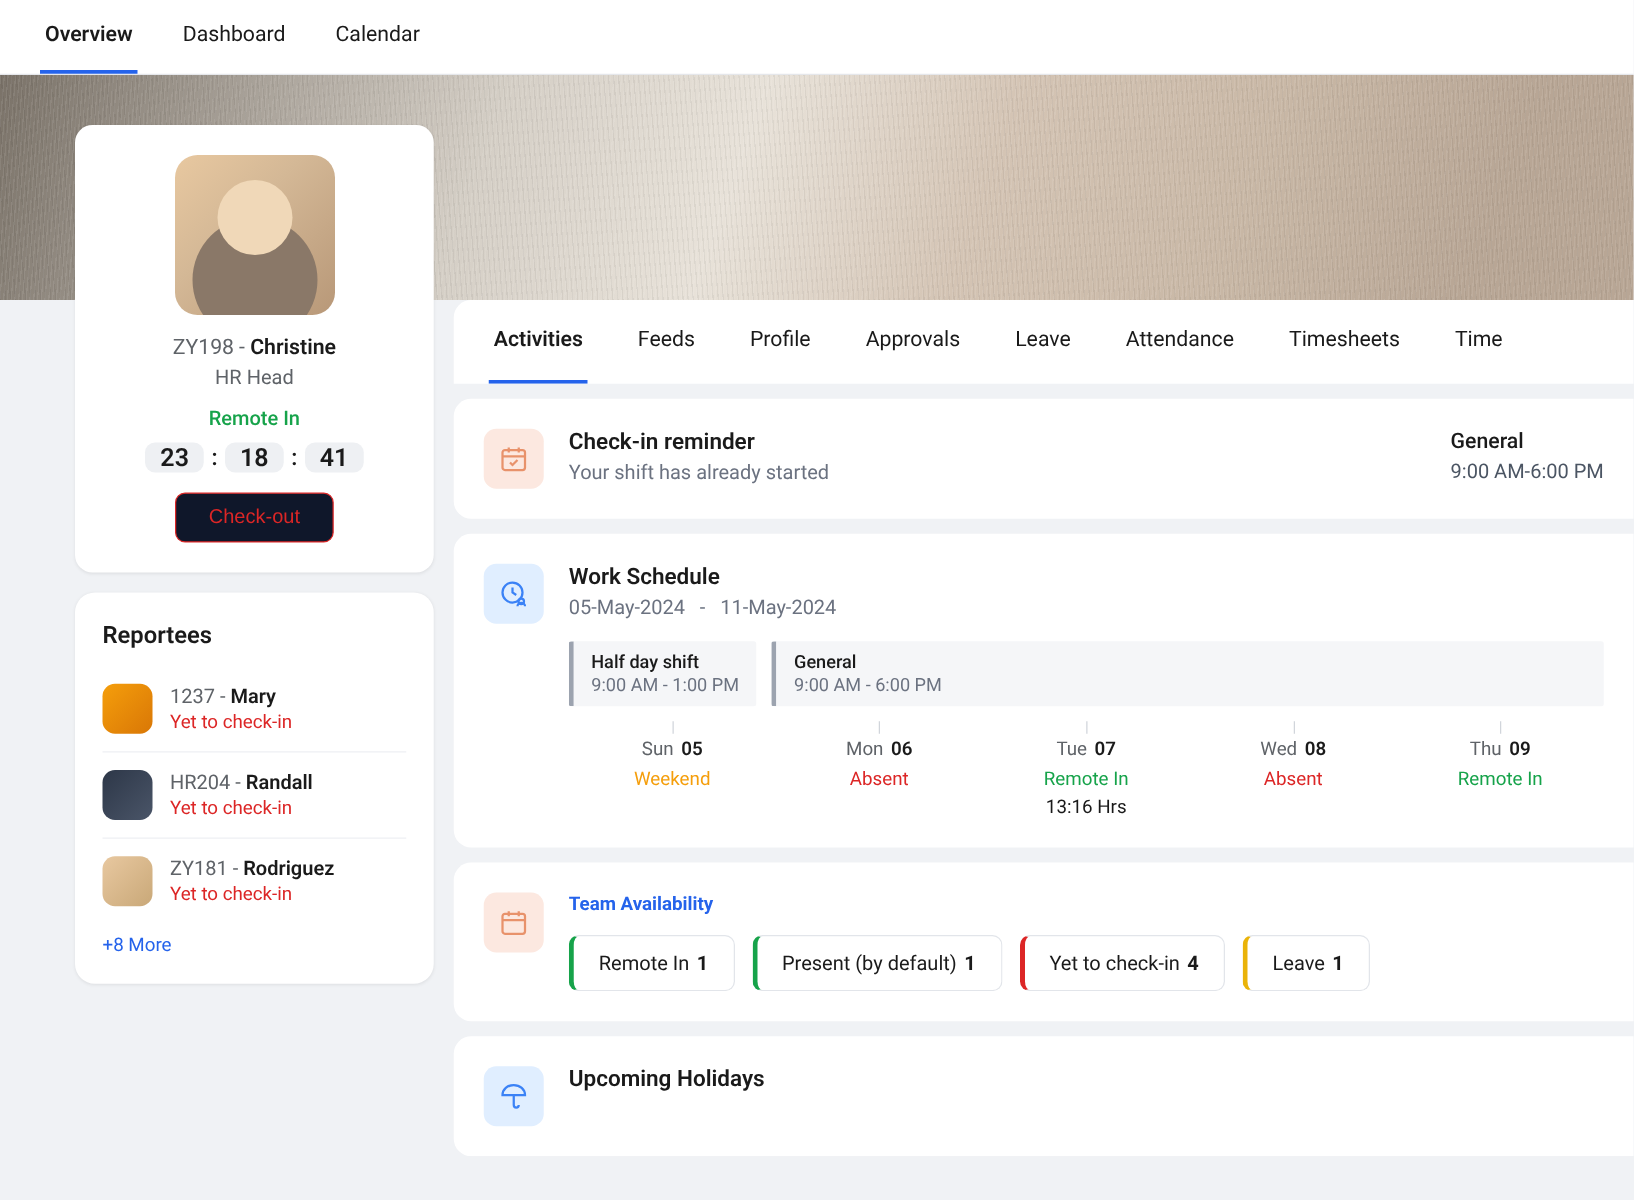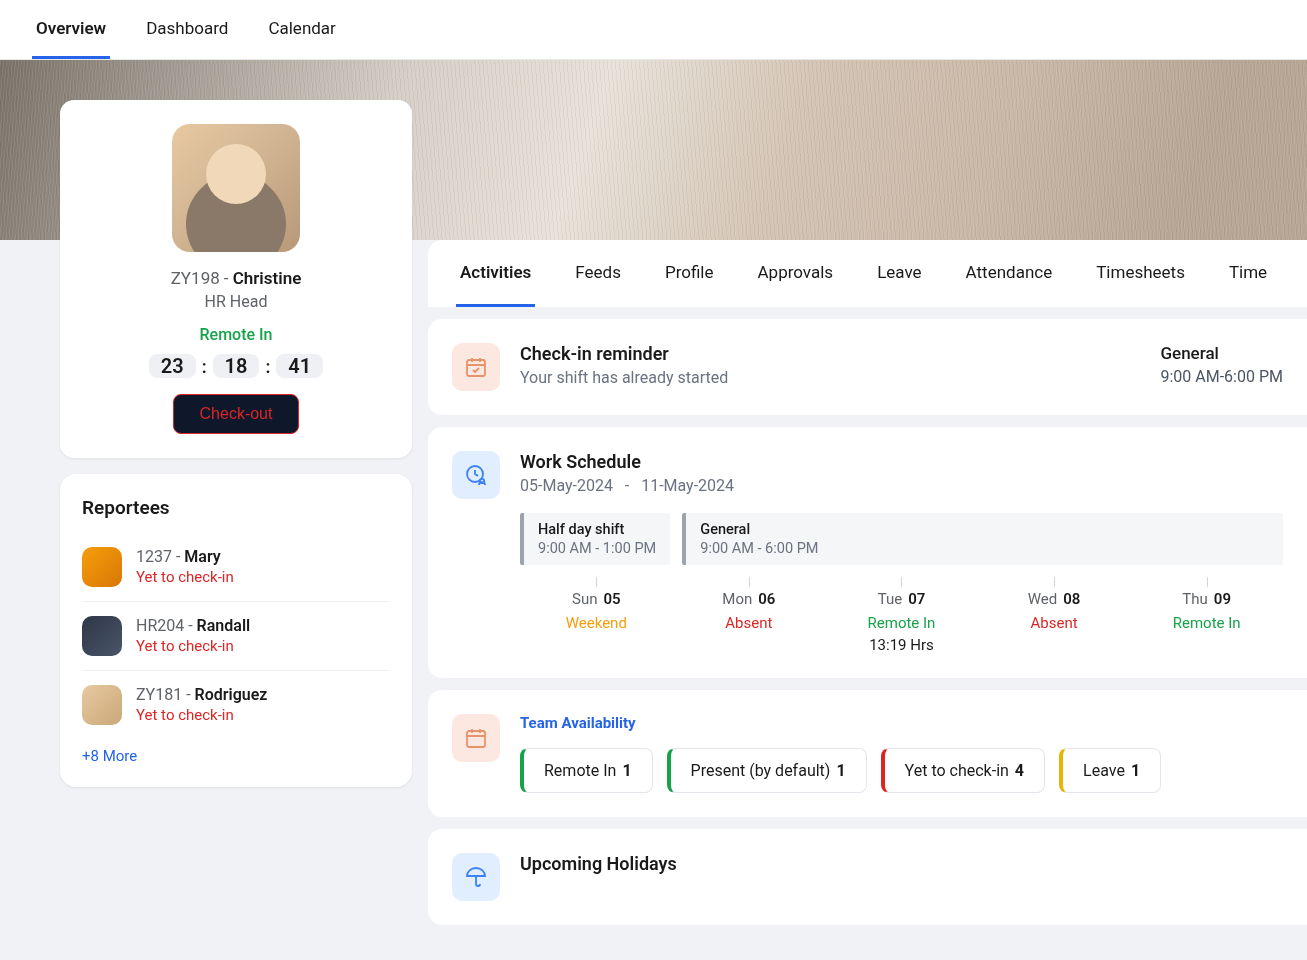--- a/index.html
+++ b/index.html
@@ -3,21 +3,21 @@
 <meta charset="utf-8">
 <style>
 *{box-sizing:border-box;margin:0;padding:0}
 body{font-family:-apple-system,BlinkMacSystemFont,"Segoe UI",Roboto,sans-serif;background:#f0f2f5;color:#1a1a1a;overflow-x:hidden}
 .topnav{background:#fff;display:flex;gap:32px;padding:0 32px;border-bottom:1px solid #e5e7eb}
 .topnav-item{padding:18px 4px;font-size:17px;color:#1a1a1a;cursor:pointer;border-bottom:3px solid transparent}
 .topnav-item.active{border-bottom:3px solid #2563eb;font-weight:600}
 .banner{height:180px;background:linear-gradient(110deg,#7a7268 0%,#a8a198 15%,#d5cfc6 30%,#e8e2d9 45%,#d4c4b4 60%,#c9b8a6 75%,#b8a695 90%);position:relative;overflow:hidden}
 .banner::before{content:"";position:absolute;inset:0;background:repeating-linear-gradient(95deg,rgba(255,255,255,.08) 0,rgba(255,255,255,.08) 1px,transparent 1px,transparent 3px),repeating-linear-gradient(85deg,rgba(0,0,0,.05) 0,rgba(0,0,0,.05) 1px,transparent 1px,transparent 4px)}
 .layout{display:flex;gap:16px;padding:0 0 0 60px;margin-top:-140px;position:relative}
-.left-col{width:352px;flex-shrink:0}
+.left-col{width:287px;flex-shrink:0}
 .right-col{flex:1;margin-top:140px;min-width:0}
 .profile-card{background:#fff;border-radius:14px;padding:24px;text-align:center;box-shadow:0 1px 3px rgba(0,0,0,.08)}
 .avatar-lg{width:128px;height:128px;border-radius:18px;margin:0 auto 16px;background:linear-gradient(135deg,#e8c8a0 0%,#d4b896 40%,#b89878 100%);display:flex;align-items:center;justify-content:center;position:relative;overflow:hidden}
 .avatar-lg::after{content:"";position:absolute;width:60px;height:60px;border-radius:50%;background:#f0d8b8;top:20px;box-shadow:0 50px 0 20px #8a7868}
 .user-id{font-size:17px;color:#5f6368}
 .user-name{font-size:17px;font-weight:600;color:#1a1a1a}
 .user-role{font-size:16px;color:#5f6368;margin-top:4px}
 .status-text{color:#16a34a;font-size:16px;margin-top:14px;font-weight:500}
 .timer{display:flex;justify-content:center;align-items:center;gap:6px;margin-top:10px}
 .timer-box{background:#eef0f3;border-radius:8px;padding:0 12px;font-size:20px;font-weight:600;min-width:44px}
@@ -207,21 +207,21 @@
             <div><span class="day-label">Sun</span><span class="day-num">05</span></div>
             <div class="day-status st-weekend">Weekend</div>
           </div>
           <div class="day">
             <div><span class="day-label">Mon</span><span class="day-num">06</span></div>
             <div class="day-status st-absent">Absent</div>
           </div>
           <div class="day">
             <div><span class="day-label">Tue</span><span class="day-num">07</span></div>
             <div class="day-status st-remote">Remote In</div>
-            <div class="day-hrs">13:19 Hrs</div>
+            <div class="day-hrs">13:16 Hrs</div>
           </div>
           <div class="day">
             <div><span class="day-label">Wed</span><span class="day-num">08</span></div>
             <div class="day-status st-absent">Absent</div>
           </div>
           <div class="day">
             <div><span class="day-label">Thu</span><span class="day-num">09</span></div>
             <div class="day-status st-remote">Remote In</div>
           </div>
         </div>

